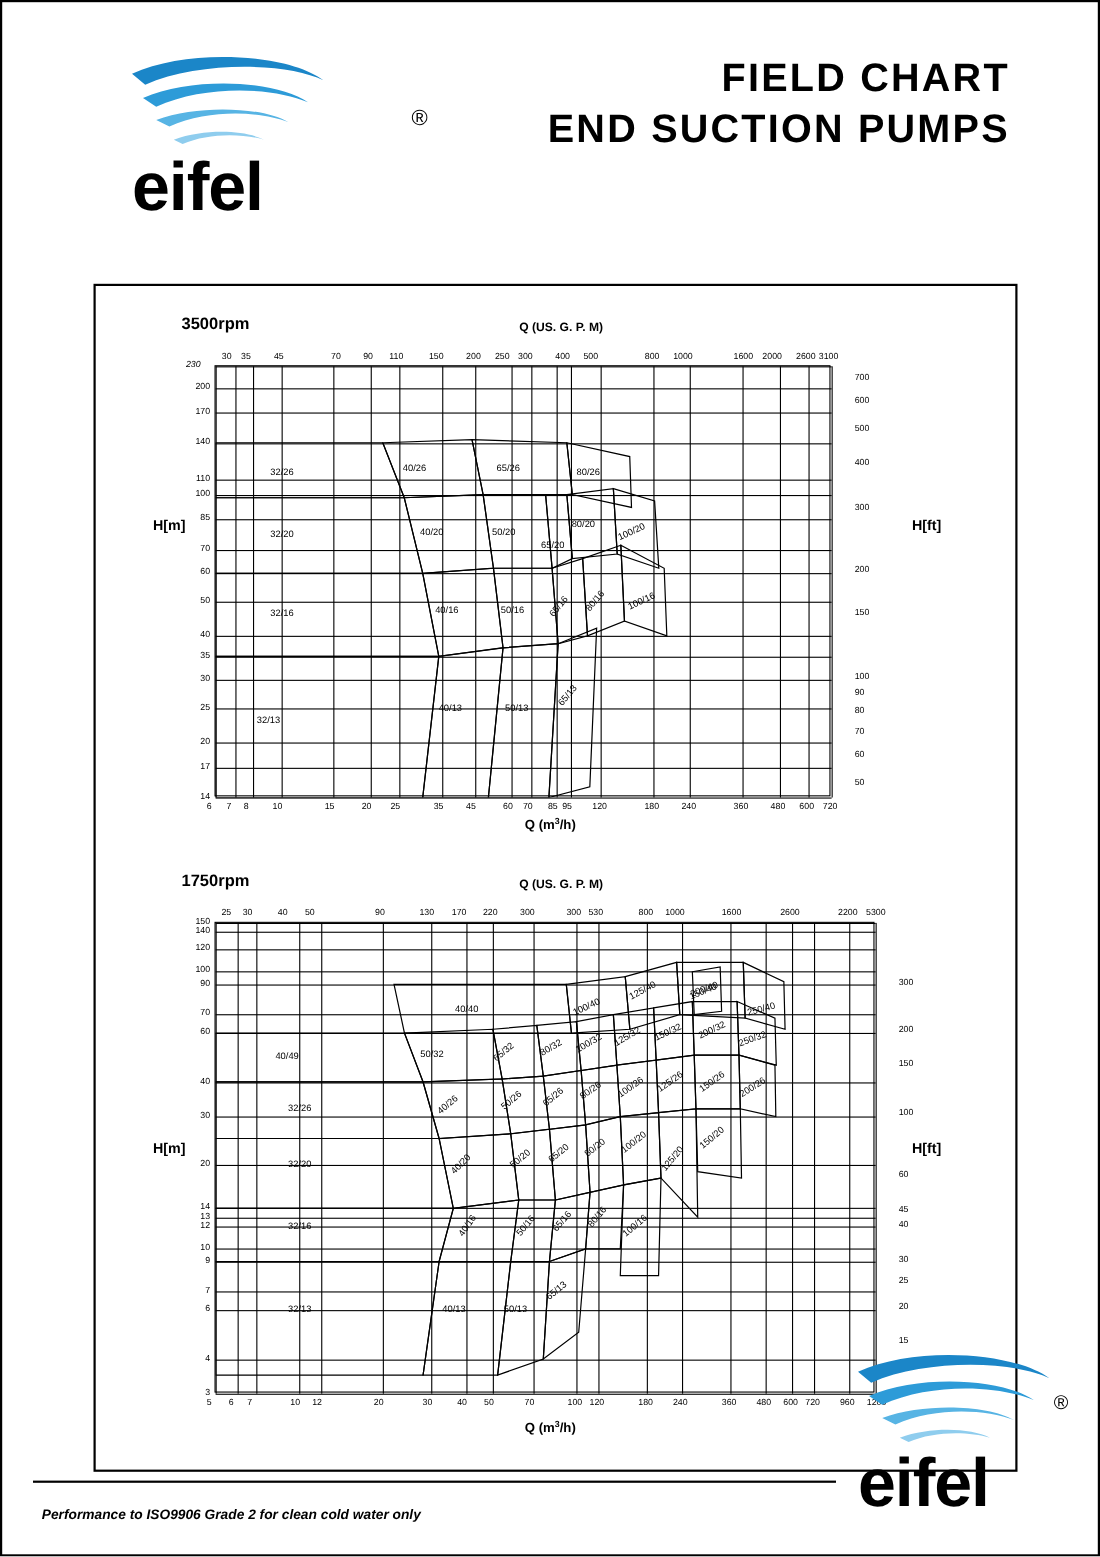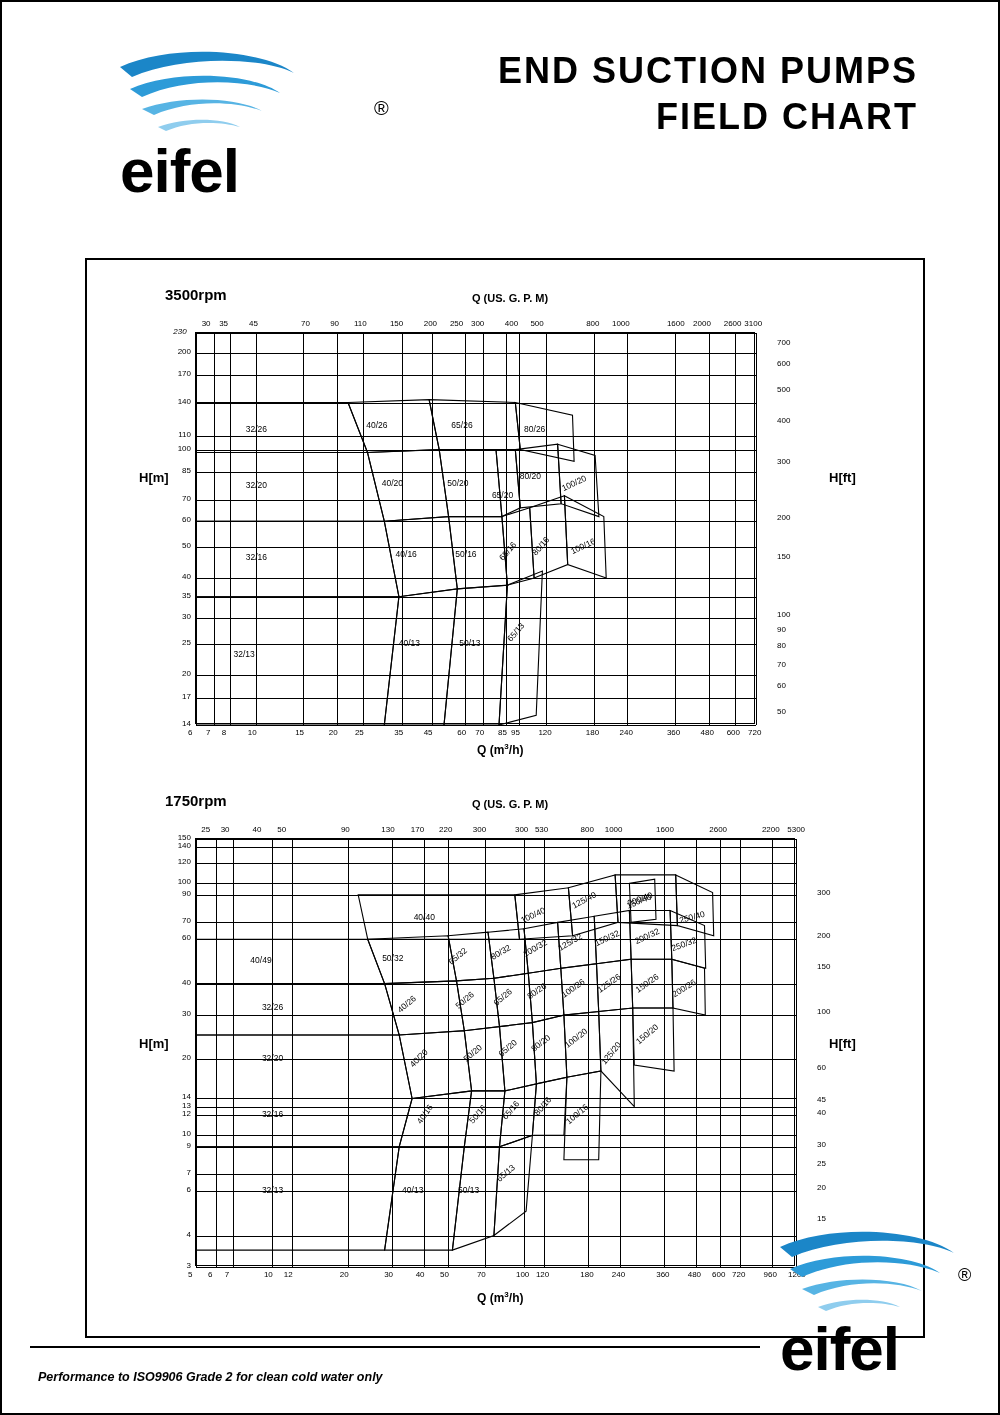--- a/index.html
+++ b/index.html
@@ -51,22 +51,22 @@
       <svg class="swoosh" viewBox="0 0 190 90">
         <path d="M8 20 C60 -4 150 2 182 26 C150 10 70 8 20 30 Z" fill="#1b86c8"></path>
         <path d="M18 42 C64 22 140 26 168 46 C136 32 74 30 30 50 Z" fill="#2d9bd8"></path>
         <path d="M30 62 C68 48 126 50 150 64 C124 54 78 52 42 68 Z" fill="#57b4e4"></path>
         <path d="M46 80 C74 70 110 71 128 80 C108 74 76 74 54 84 Z" fill="#8fcdee"></path>
       </svg>
       <div class="word">eifel</div>
       <div class="reg">®</div>
     </div>
     <div class="title">
+      <div>FIELD CHART</div>
       <div>END SUCTION  PUMPS</div>
-      <div>FIELD CHART</div>
     </div>
   </div>
 
   <div class="frame">
 
     <div class="chartblock" id="c1" style="top:0;height:520px;">
       <div class="rpm" style="left:78px;top:26px;">3500rpm</div>
       <div class="qtop" style="left:385px;top:32px;">Q (US. G. P. M)</div>
       <div class="hleft" style="left:52px;top:210px;">H[m]</div>
       <div class="hright" style="left:742px;top:210px;">H[ft]</div>
@@ -184,21 +184,21 @@
         <div class="tick" style="left: 362.926px; top: 59px;">250</div>
         <div class="tick" style="left: 383.977px; top: 59px;">300</div>
         <div class="tick" style="left: 417.8px; top: 59px;">400</div>
         <div class="tick" style="left: 443.385px; top: 59px;">500</div>
         <div class="tick" style="left: 499.136px; top: 59px;">800</div>
         <div class="tick" style="left: 524.98px; top: 59px;">1000</div>
         <div class="tick" style="left: 579.892px; top: 59px;">1600</div>
         <div class="tick" style="left: 606.058px; top: 59px;">2000</div>
         <div class="tick" style="left: 636.708px; top: 59px;">2600</div>
         <div class="tick" style="left: 657.371px; top: 59px;">3100</div>
-        <div class="tick" style="left: 82px; top: 67px; width: 22px; text-align: center; font-style: italic;">230</div>
+        <div class="tick" style="left: 82px; top: 67px; width: 22px; text-align: left; font-style: italic;">230</div>
         <div class="tick" style="left: 82px; top: 86.5735px; width: 22px; text-align: right;">200</div>
         <div class="tick" style="left: 82px; top: 109.334px; width: 22px; text-align: right;">170</div>
         <div class="tick" style="left: 82px; top: 136.525px; width: 22px; text-align: right;">140</div>
         <div class="tick" style="left: 82px; top: 170.3px; width: 22px; text-align: right;">110</div>
         <div class="tick" style="left: 82px; top: 183.648px; width: 22px; text-align: right;">100</div>
         <div class="tick" style="left: 82px; top: 206.409px; width: 22px; text-align: right;">85</div>
         <div class="tick" style="left: 82px; top: 233.6px; width: 22px; text-align: right;">70</div>
         <div class="tick" style="left: 82px; top: 255.189px; width: 22px; text-align: right;">60</div>
         <div class="tick" style="left: 82px; top: 280.723px; width: 22px; text-align: right;">50</div>
         <div class="tick" style="left: 82px; top: 311.974px; width: 22px; text-align: right;">40</div>

